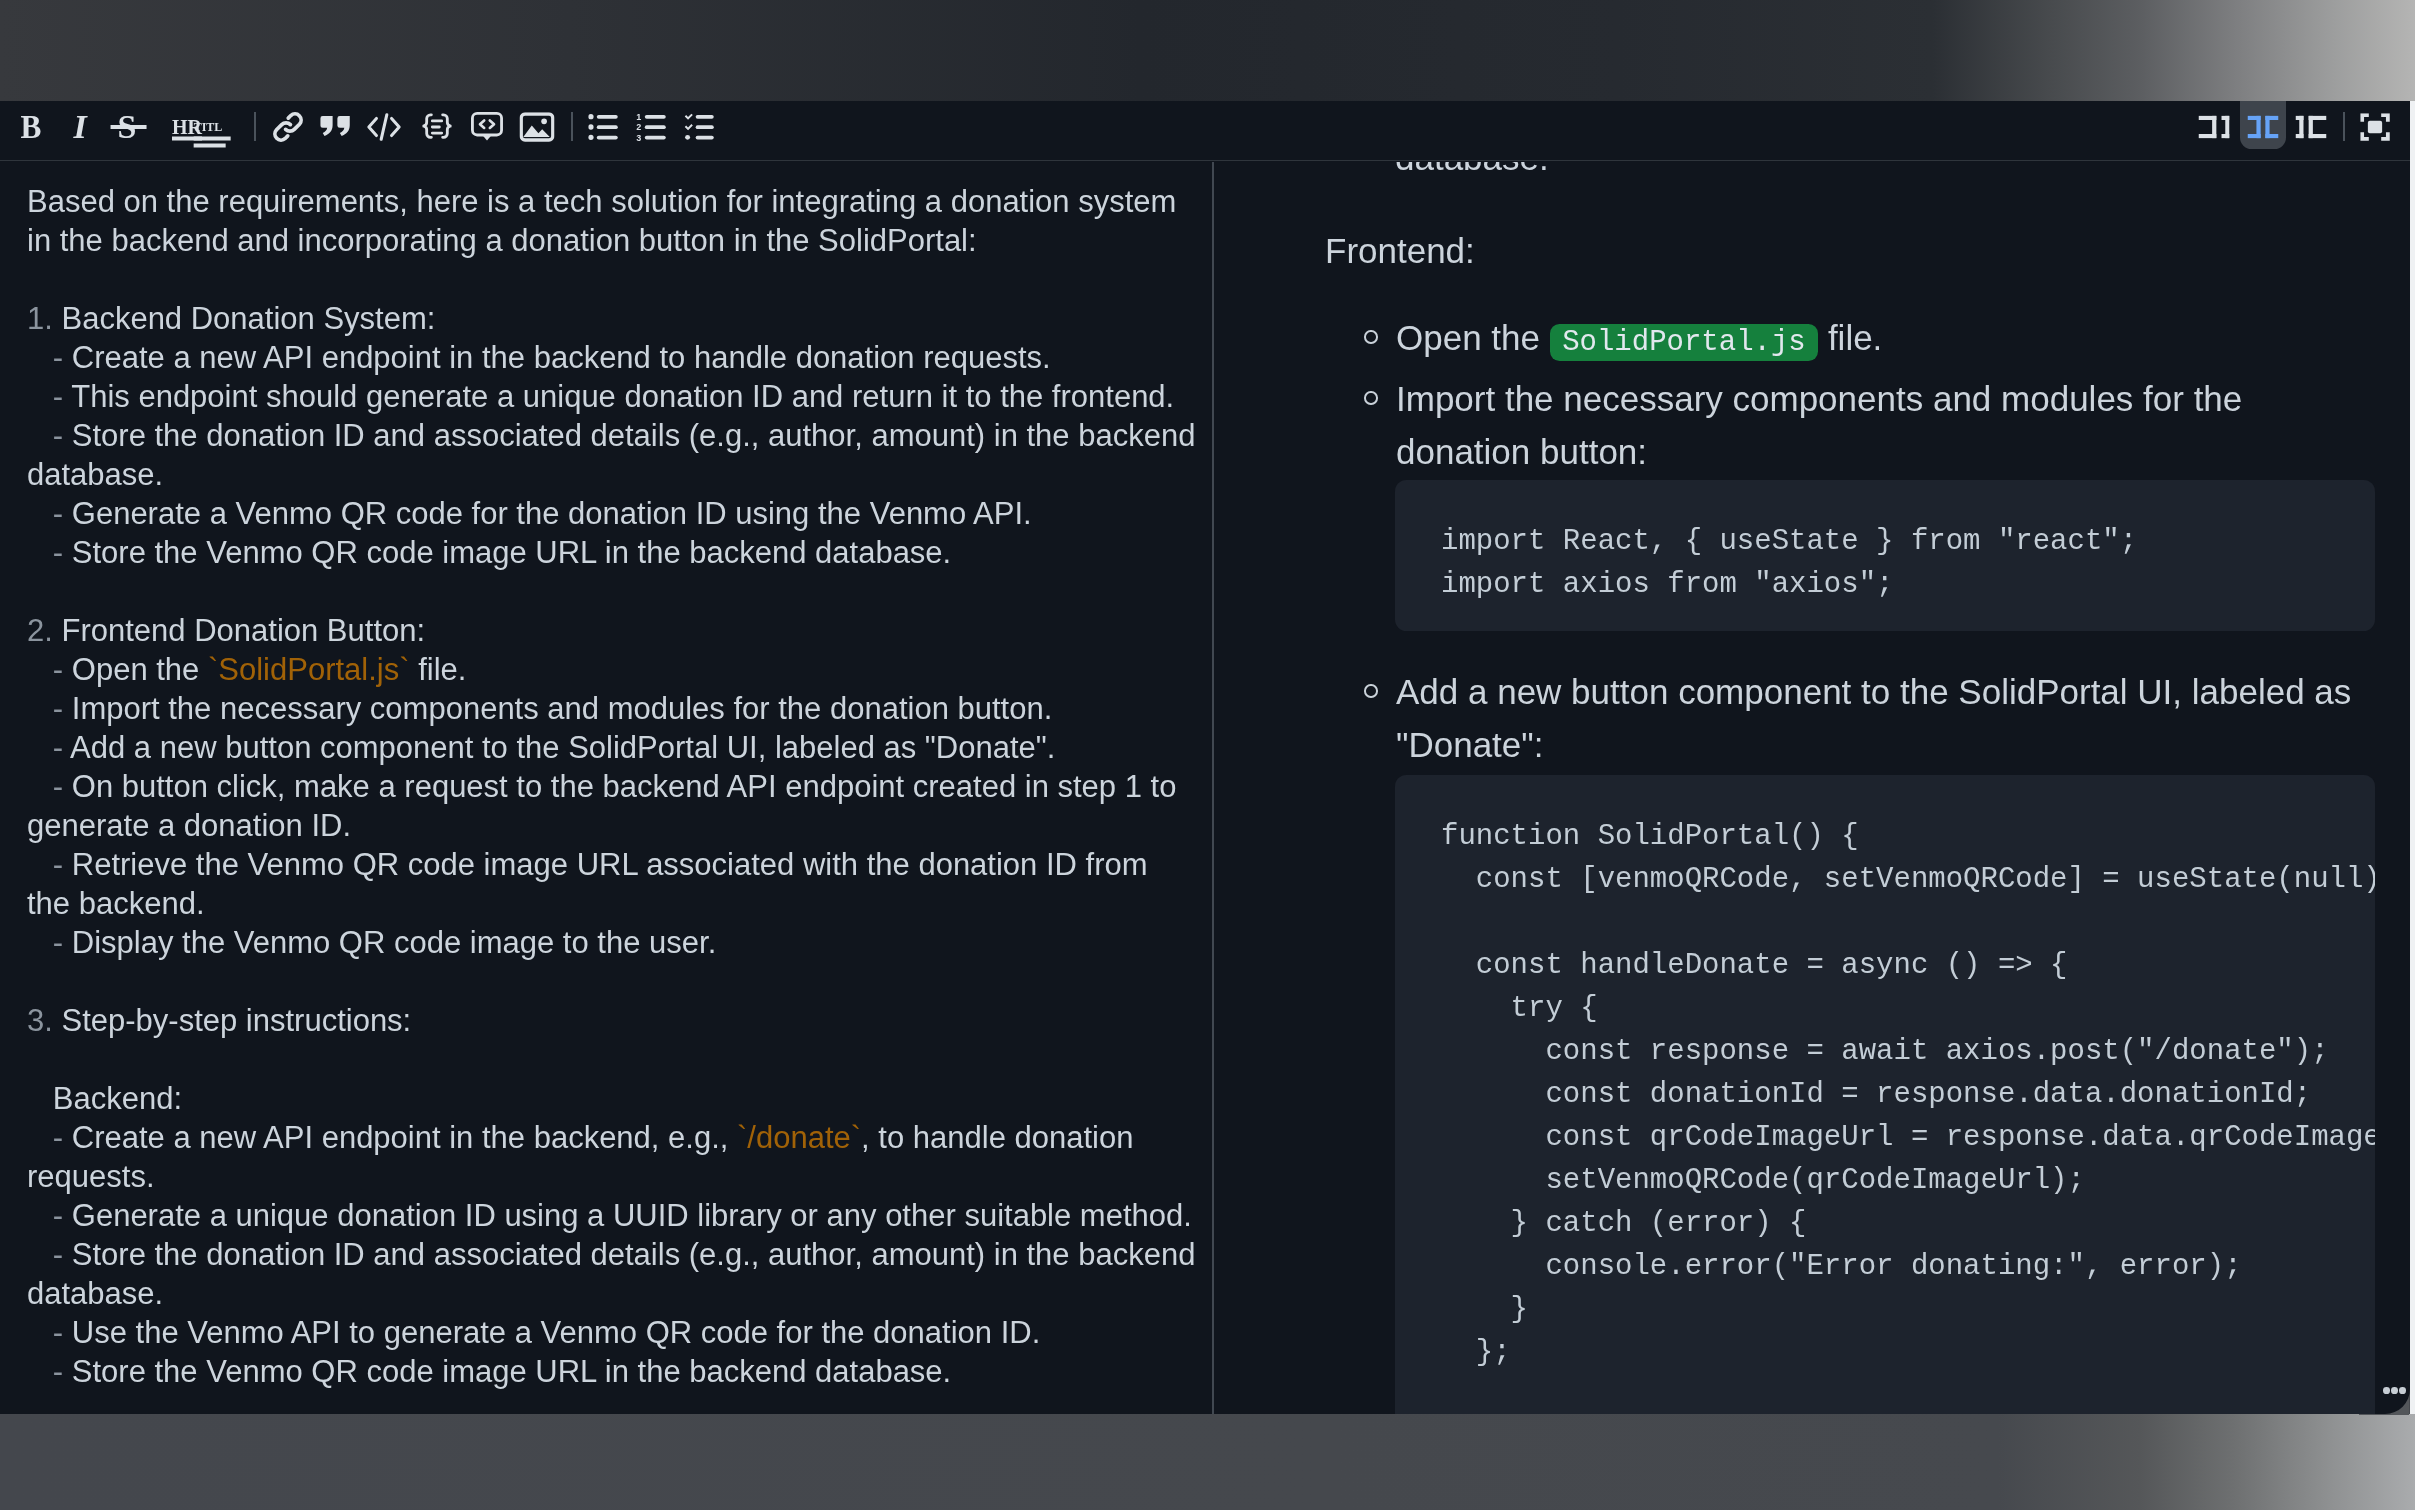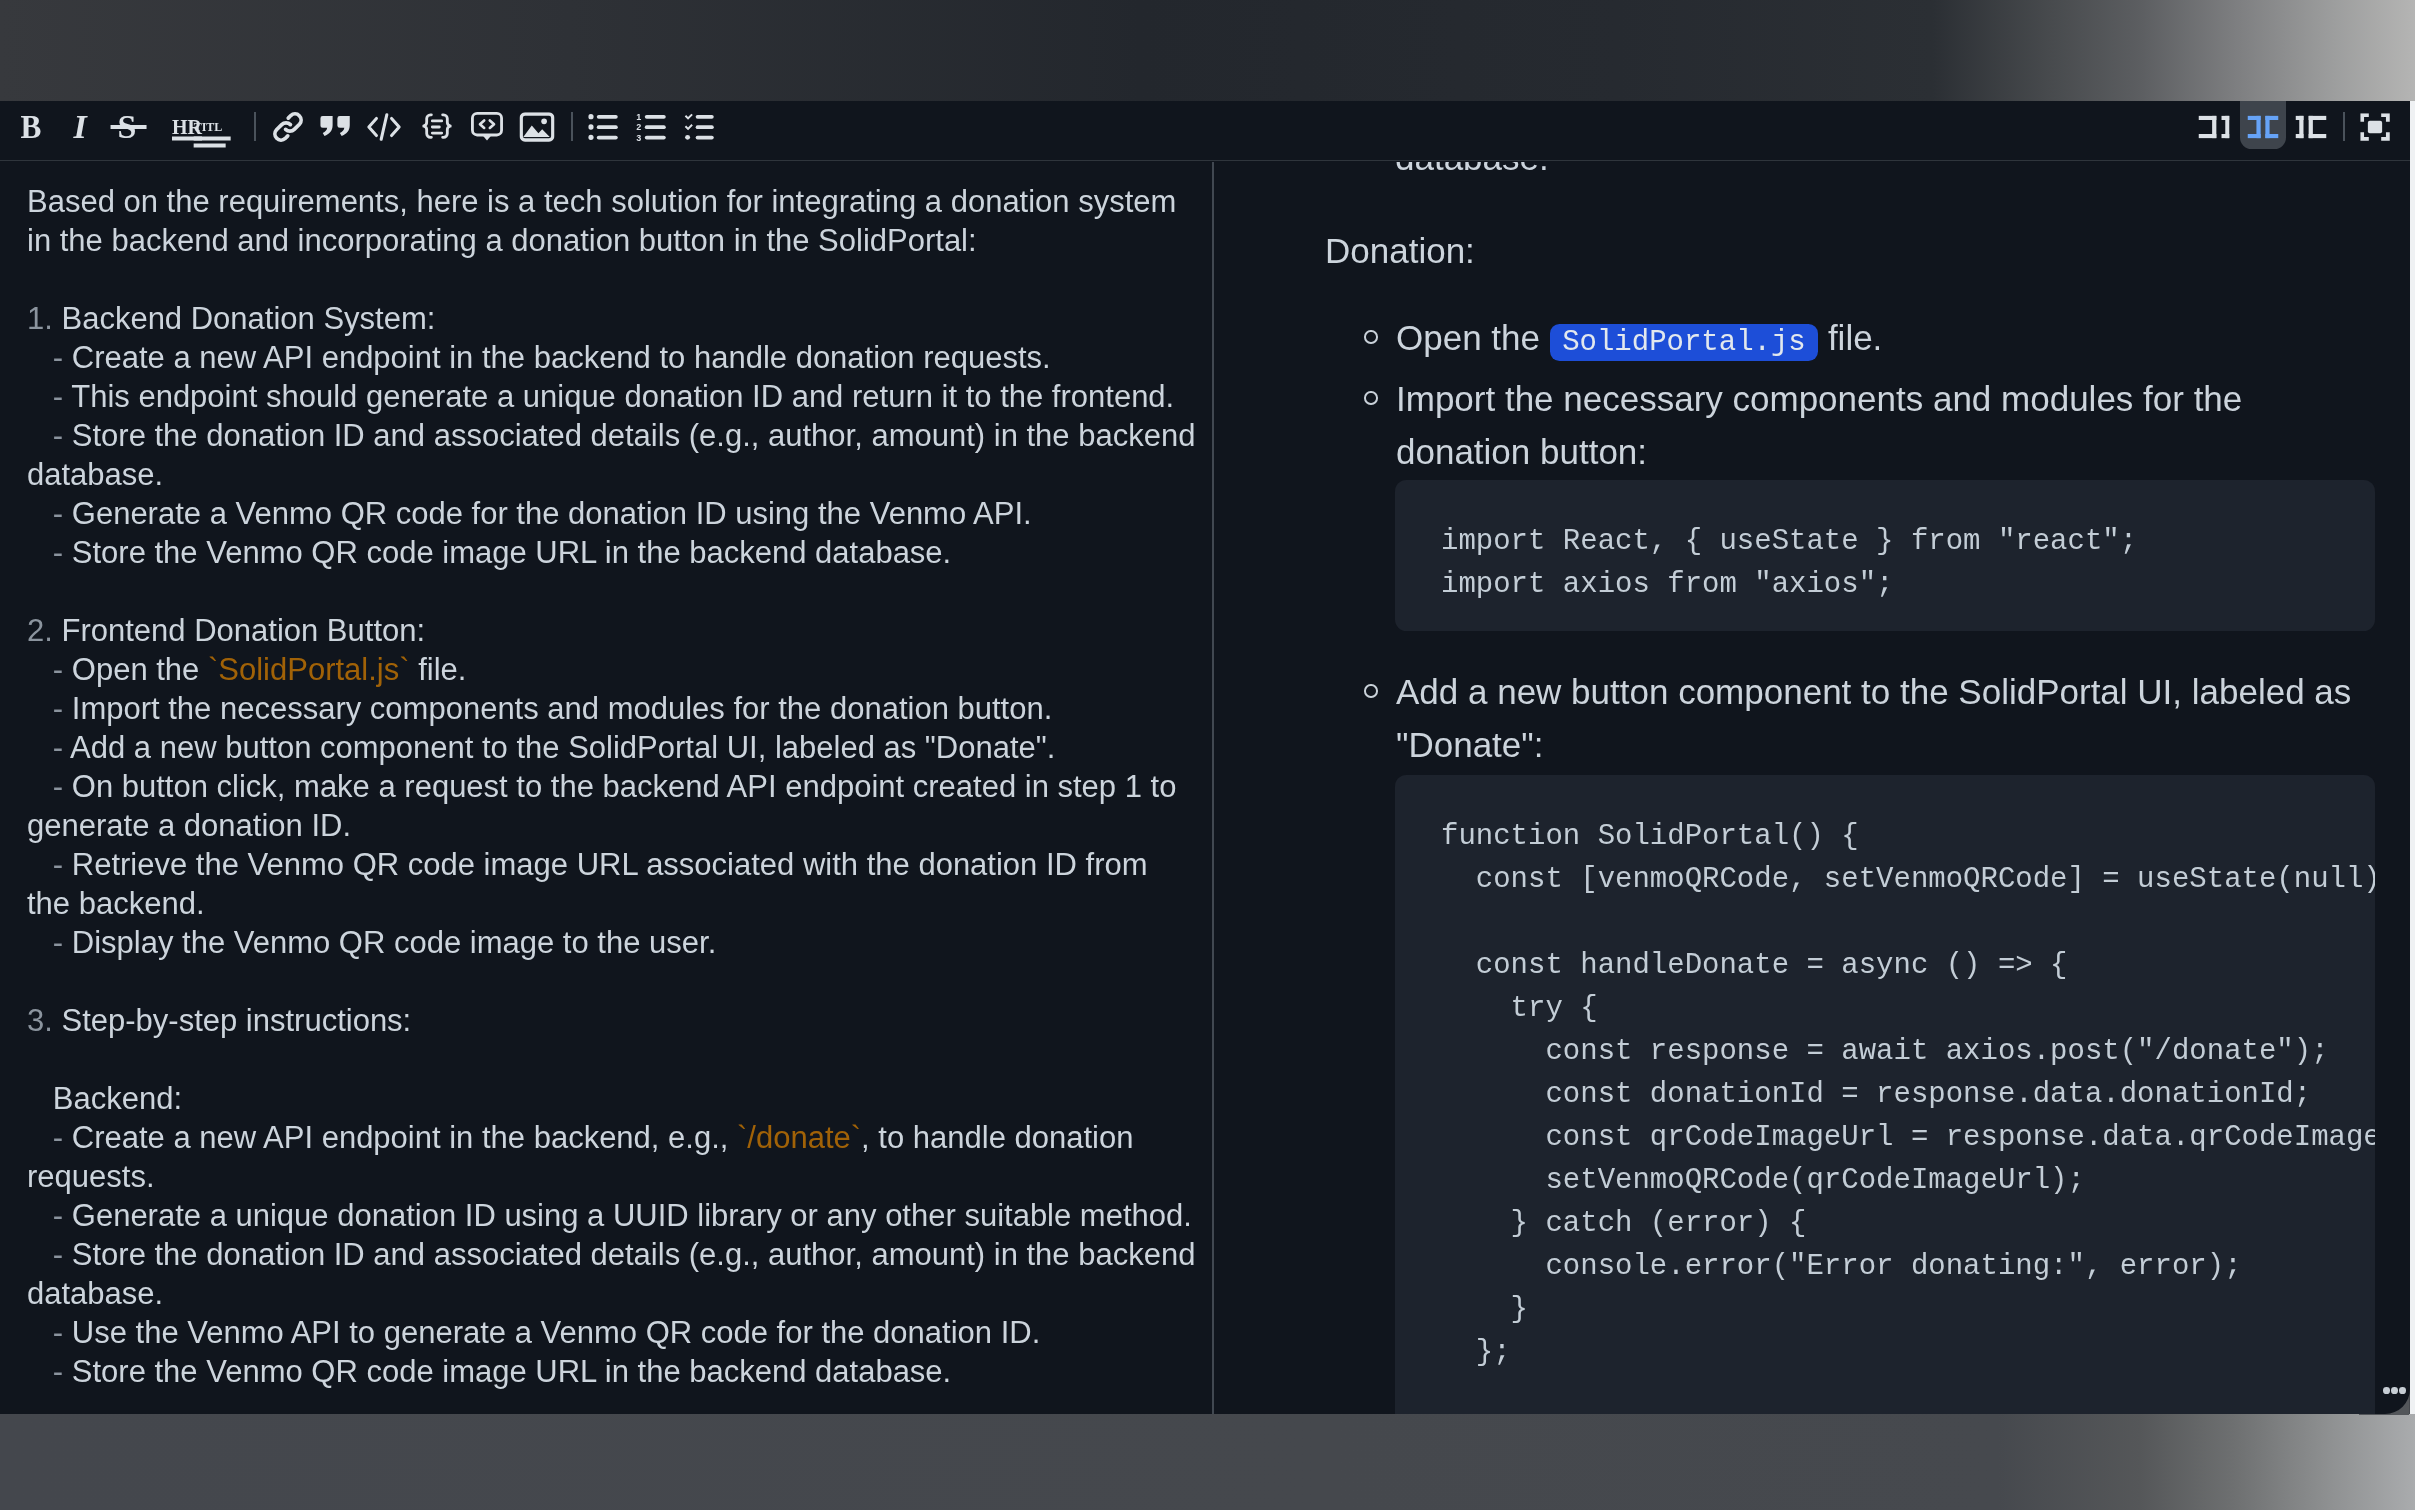--- a/index.html
+++ b/index.html
@@ -20,21 +20,21 @@
 #lpane{position:absolute;left:0;top:0;width:1204px;height:1253px;overflow:hidden}
 #ltext{position:absolute;left:19px;top:20px;font-size:31px;line-height:39px;color:#ccd4dc;white-space:pre}
 .mk{color:#8b949e}
 .bt{color:#a16207}
 #pdiv{position:absolute;left:1204px;top:0;width:1.9px;height:1253px;background:#414851}
 #rpane{position:absolute;left:1206px;top:0;width:1204px;height:1253px;overflow:hidden}
 .rtxt{position:absolute;font-size:35px;line-height:53px;color:#ccd4dc}
 .ring{position:absolute;width:9.5px;height:9.5px;border:2.9px solid #c9d1d9;border-radius:50%}
 .codeblk{position:absolute;left:181px;width:980px;background:#1d232d;border-radius:11.4px;overflow:hidden}
 .codeblk pre{margin:8px;padding:32px 0 0 38px;font-family:"Liberation Mono",monospace;font-size:29px;line-height:43px;color:#c3cdd6;white-space:pre}
-.pill{background:#1d4ed8;border-radius:9.5px;padding:1.9px 12.4px;font-family:"Liberation Mono",monospace;font-size:29px;color:#e2e8ee}
+.pill{background:#15803d;border-radius:9.5px;padding:1.9px 12.4px;font-family:"Liberation Mono",monospace;font-size:29px;color:#e2e8ee}
 #dots{position:absolute;left:2383px;top:1286px;display:flex;gap:1.4px}
 #dots i{width:6.7px;height:6.7px;border-radius:50%;background:#c6cdd4}
 svg{display:block}
 </style>
 </head>
 <body>
 <div id="bandtop"></div>
 <div id="bandbot"></div>
 <div id="strip"></div>
 <div id="cornerback"></div>
@@ -156,21 +156,21 @@
         </svg>
       </div>
   </div>
   <div id="panes">
     <div id="lpane">
         <div id="ltext"><div>Based on the requirements, here is a tech solution for integrating a donation system</div><div>in the backend and incorporating a donation button in the SolidPortal:</div><div>&nbsp;</div><div><span class="mk">1.</span> Backend Donation System:</div><div>   <span class="mk">-</span> Create a new API endpoint in the backend to handle donation requests.</div><div>   <span class="mk">-</span> This endpoint should generate a unique donation ID and return it to the frontend.</div><div>   <span class="mk">-</span> Store the donation ID and associated details (e.g., author, amount) in the backend</div><div>database.</div><div>   <span class="mk">-</span> Generate a Venmo QR code for the donation ID using the Venmo API.</div><div>   <span class="mk">-</span> Store the Venmo QR code image URL in the backend database.</div><div>&nbsp;</div><div><span class="mk">2.</span> Frontend Donation Button:</div><div>   <span class="mk">-</span> Open the <span class="bt">`SolidPortal.js`</span> file.</div><div>   <span class="mk">-</span> Import the necessary components and modules for the donation button.</div><div>   <span class="mk">-</span> Add a new button component to the SolidPortal UI, labeled as "Donate".</div><div>   <span class="mk">-</span> On button click, make a request to the backend API endpoint created in step 1 to</div><div>generate a donation ID.</div><div>   <span class="mk">-</span> Retrieve the Venmo QR code image URL associated with the donation ID from</div><div>the backend.</div><div>   <span class="mk">-</span> Display the Venmo QR code image to the user.</div><div>&nbsp;</div><div><span class="mk">3.</span> Step-by-step instructions:</div><div>&nbsp;</div><div>   Backend:</div><div>   <span class="mk">-</span> Create a new API endpoint in the backend, e.g., <span class="bt">`/donate`</span>, to handle donation</div><div>requests.</div><div>   <span class="mk">-</span> Generate a unique donation ID using a UUID library or any other suitable method.</div><div>   <span class="mk">-</span> Store the donation ID and associated details (e.g., author, amount) in the backend</div><div>database.</div><div>   <span class="mk">-</span> Use the Venmo API to generate a Venmo QR code for the donation ID.</div><div>   <span class="mk">-</span> Store the Venmo QR code image URL in the backend database.</div></div>
       </div>
     <div id="pdiv"></div>
     <div id="rpane">
       <div class="rtxt" style="left:181px;top:-31px">database.</div>
-      <div class="rtxt" style="left:111px;top:62px">Donation:</div>
+      <div class="rtxt" style="left:111px;top:62px">Frontend:</div>
       <div class="ring" style="left:150px;top:168px"></div>
       <div class="rtxt" style="left:182px;top:149px">Open the <span class="pill">SolidPortal.js</span> file.</div>
       <div class="ring" style="left:150px;top:229px"></div>
       <div class="rtxt" style="left:182px;top:210px">Import the necessary components and modules for the<br>donation button:</div>
       <div class="codeblk" style="top:318px;height:151px">
           <pre>import React, { useState } from "react";
 import axios from "axios";</pre>
         </div>
       <div class="ring" style="left:150px;top:522px"></div>
       <div class="rtxt" style="left:182px;top:503px">Add a new button component to the SolidPortal UI, labeled as<br>"Donate":</div>

